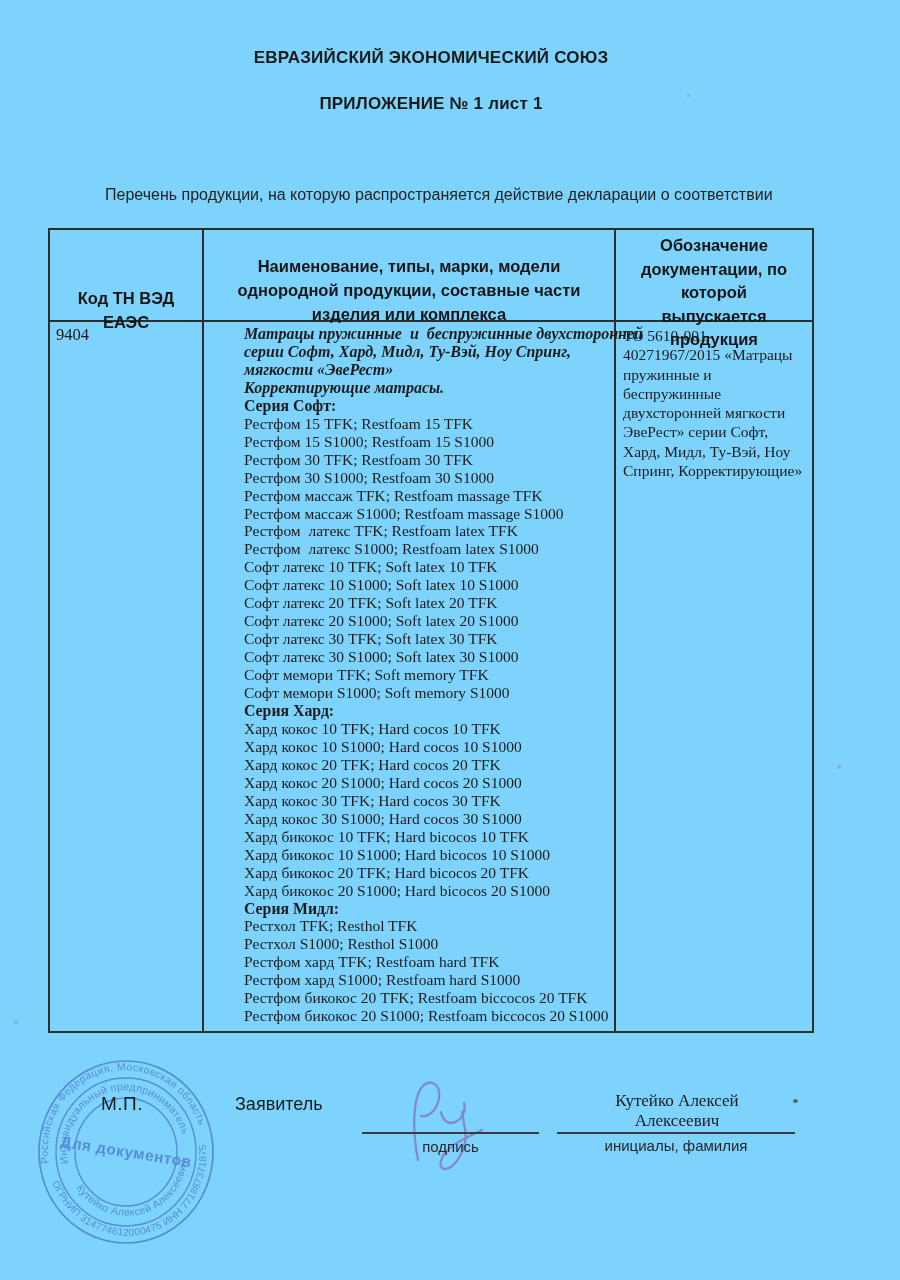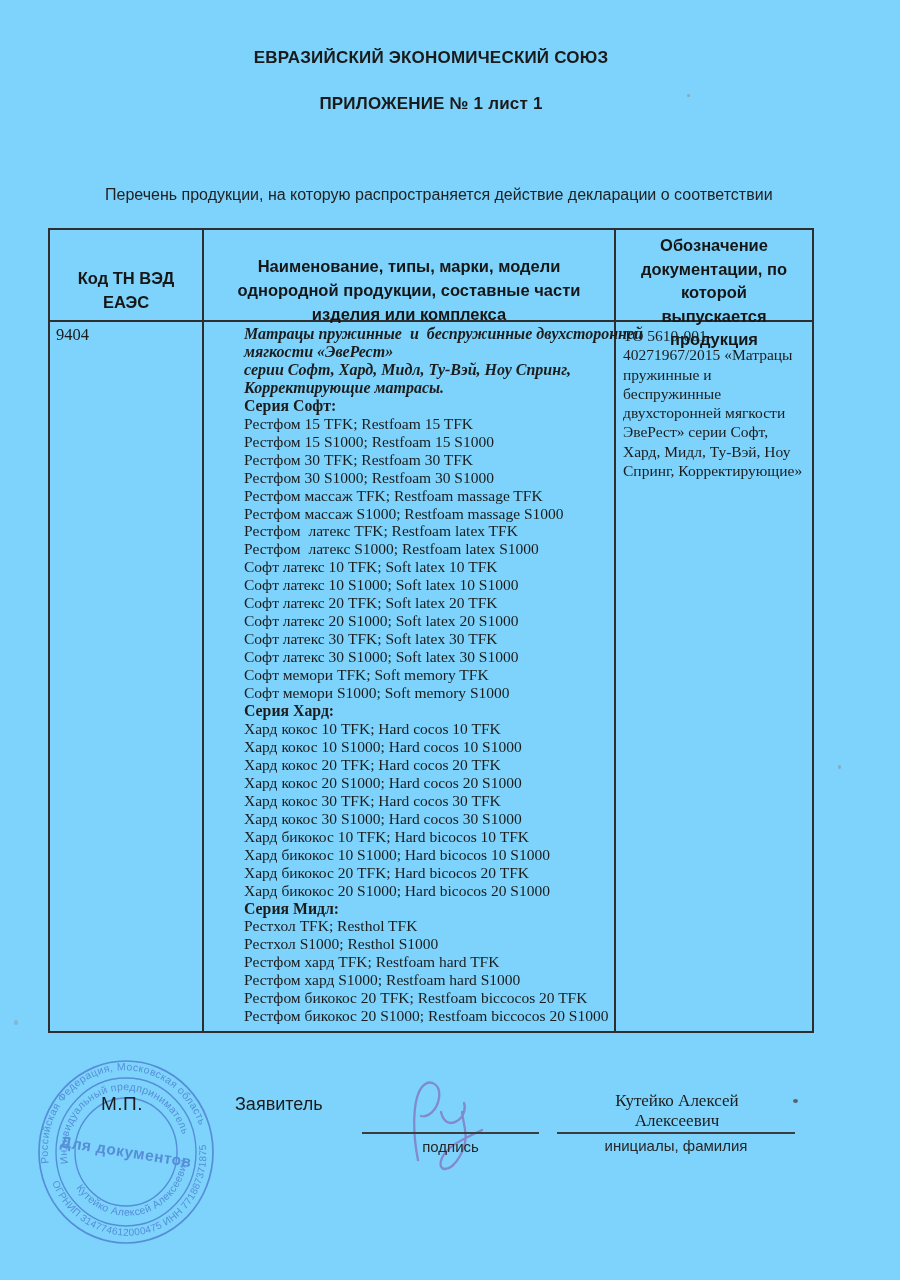--- a/index.html
+++ b/index.html
@@ -29,21 +29,21 @@
     display:grid; grid-template-columns:154px 412px 196px;
   }
   .cell { border-right:2px solid #2e2e2e; }
   .cell:nth-child(3n) { border-right:none; }
   .hcell {
     border-bottom:2px solid #2e2e2e;
     font-weight:bold; font-size:16.5px; line-height:24px;
     text-align:center; white-space:pre-line; color:#161616;
     height:92px;
   }
-  .hcell.h-code { padding-top:36px; }
+  .hcell.h-code { padding-top:56px; }
   .hcell.h-name { padding-top:24px; }
   .hcell.h-doc  { padding-top:4px; line-height:23.5px; }
   .bcell {
     font-family:"Liberation Serif", serif;
     font-size:15.5px; color:#1c1c1c; min-height:706px;
   }
   .b-code { padding:3px 6px; font-size:16.5px; }
   .b-name { padding:3px 8px 6px 8px;margin-left:32px; }
   .b-doc  { padding:4px 7px; white-space:pre-line; line-height:19.3px; }
   .prod-line { white-space:pre; line-height:17.95px; }
@@ -104,22 +104,22 @@
 изделия или комплекса</div>
     <div class="cell hcell h-doc">Обозначение
 документации, по
 которой
 выпускается
 продукция</div>
 
     <div class="cell bcell b-code">9404</div>
     <div class="cell bcell b-name">
         <div class="prod-line bold-italic">Матрацы пружинные  и  беспружинные двухсторонней</div>
+        <div class="prod-line bold-italic">серии Софт, Хард, Мидл, Ту-Вэй, Ноу Спринг,</div>
         <div class="prod-line bold-italic">мягкости «ЭвеРест»</div>
-        <div class="prod-line bold-italic">серии Софт, Хард, Мидл, Ту-Вэй, Ноу Спринг,</div>
         <div class="prod-line bold-italic">Корректирующие матрасы.</div>
         <div class="prod-line bold">Серия Софт:</div>
         <div class="prod-line normal">Рестфом 15 TFK; Restfoam 15 TFK</div>
         <div class="prod-line normal">Рестфом 15 S1000; Restfoam 15 S1000</div>
         <div class="prod-line normal">Рестфом 30 TFK; Restfoam 30 TFK</div>
         <div class="prod-line normal">Рестфом 30 S1000; Restfoam 30 S1000</div>
         <div class="prod-line normal">Рестфом массаж TFK; Restfoam massage TFK</div>
         <div class="prod-line normal">Рестфом массаж S1000; Restfoam massage S1000</div>
         <div class="prod-line normal">Рестфом  латекс TFK; Restfoam latex TFK</div>
         <div class="prod-line normal">Рестфом  латекс S1000; Restfoam latex S1000</div>

